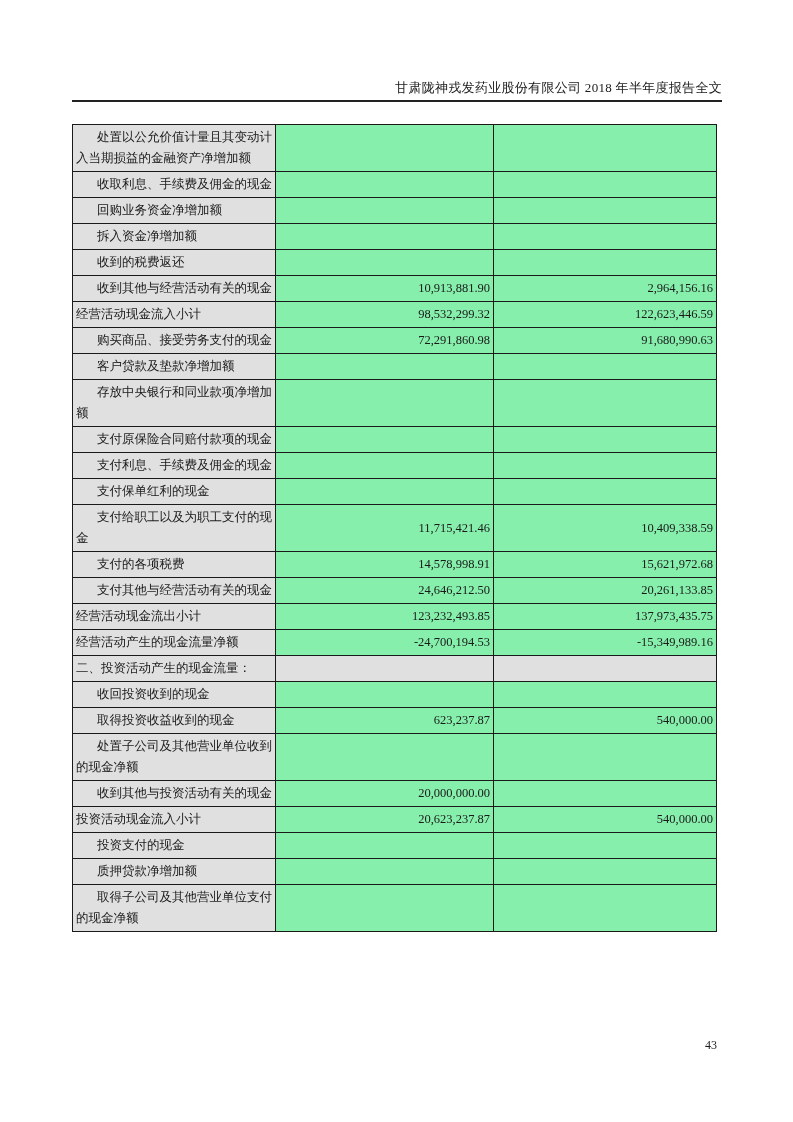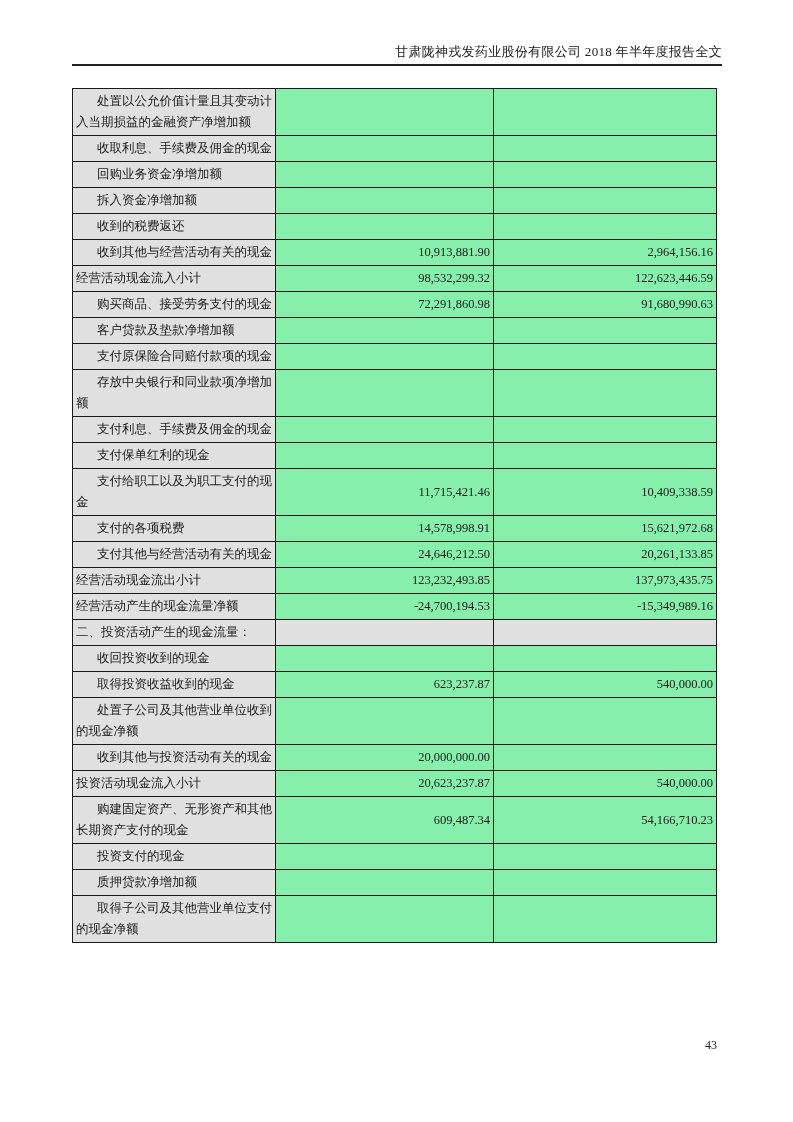--- a/index.html
+++ b/index.html
@@ -20,21 +20,21 @@
     font-family: "Liberation Serif", "DejaVu Serif", serif;
     overflow: hidden;
   }
   .content {
     position: absolute;
     left: 72px;
     top: 0;
     width: 650px;
   }
   .header-title {
-    padding-top: 44px;
+    padding-top: 80px;
     text-align: right;
     font-size: 13px;
     line-height: 15px;
     letter-spacing: 0.3px;
   }
   .header-rule {
     margin-top: 5px;
     height: 2px;
     background: #222222;
   }
@@ -130,26 +130,26 @@
             <td class="label-cell indent">购买商品、接受劳务支付的现金</td>
             <td class="value-cell">72,291,860.98</td>
             <td class="value-cell">91,680,990.63</td>
           </tr>
           <tr>
             <td class="label-cell indent">客户贷款及垫款净增加额</td>
             <td class="value-cell"></td>
             <td class="value-cell"></td>
           </tr>
           <tr>
+            <td class="label-cell indent">存放中央银行和同业款项净增加额</td>
+            <td class="value-cell"></td>
+            <td class="value-cell"></td>
+          </tr>
+          <tr>
             <td class="label-cell indent">支付原保险合同赔付款项的现金</td>
-            <td class="value-cell"></td>
-            <td class="value-cell"></td>
-          </tr>
-          <tr>
-            <td class="label-cell indent">存放中央银行和同业款项净增加额</td>
             <td class="value-cell"></td>
             <td class="value-cell"></td>
           </tr>
           <tr>
             <td class="label-cell indent">支付利息、手续费及佣金的现金</td>
             <td class="value-cell"></td>
             <td class="value-cell"></td>
           </tr>
           <tr>
             <td class="label-cell indent">支付保单红利的现金</td>
@@ -205,25 +205,20 @@
             <td class="label-cell indent">收到其他与投资活动有关的现金</td>
             <td class="value-cell">20,000,000.00</td>
             <td class="value-cell"></td>
           </tr>
           <tr>
             <td class="label-cell">投资活动现金流入小计</td>
             <td class="value-cell">20,623,237.87</td>
             <td class="value-cell">540,000.00</td>
           </tr>
           <tr>
-            <td class="label-cell indent">购建固定资产、无形资产和其他长期资产支付的现金</td>
-            <td class="value-cell">609,487.34</td>
-            <td class="value-cell">54,166,710.23</td>
-          </tr>
-          <tr>
             <td class="label-cell indent">投资支付的现金</td>
             <td class="value-cell"></td>
             <td class="value-cell"></td>
           </tr>
           <tr>
             <td class="label-cell indent">质押贷款净增加额</td>
             <td class="value-cell"></td>
             <td class="value-cell"></td>
           </tr>
           <tr>

